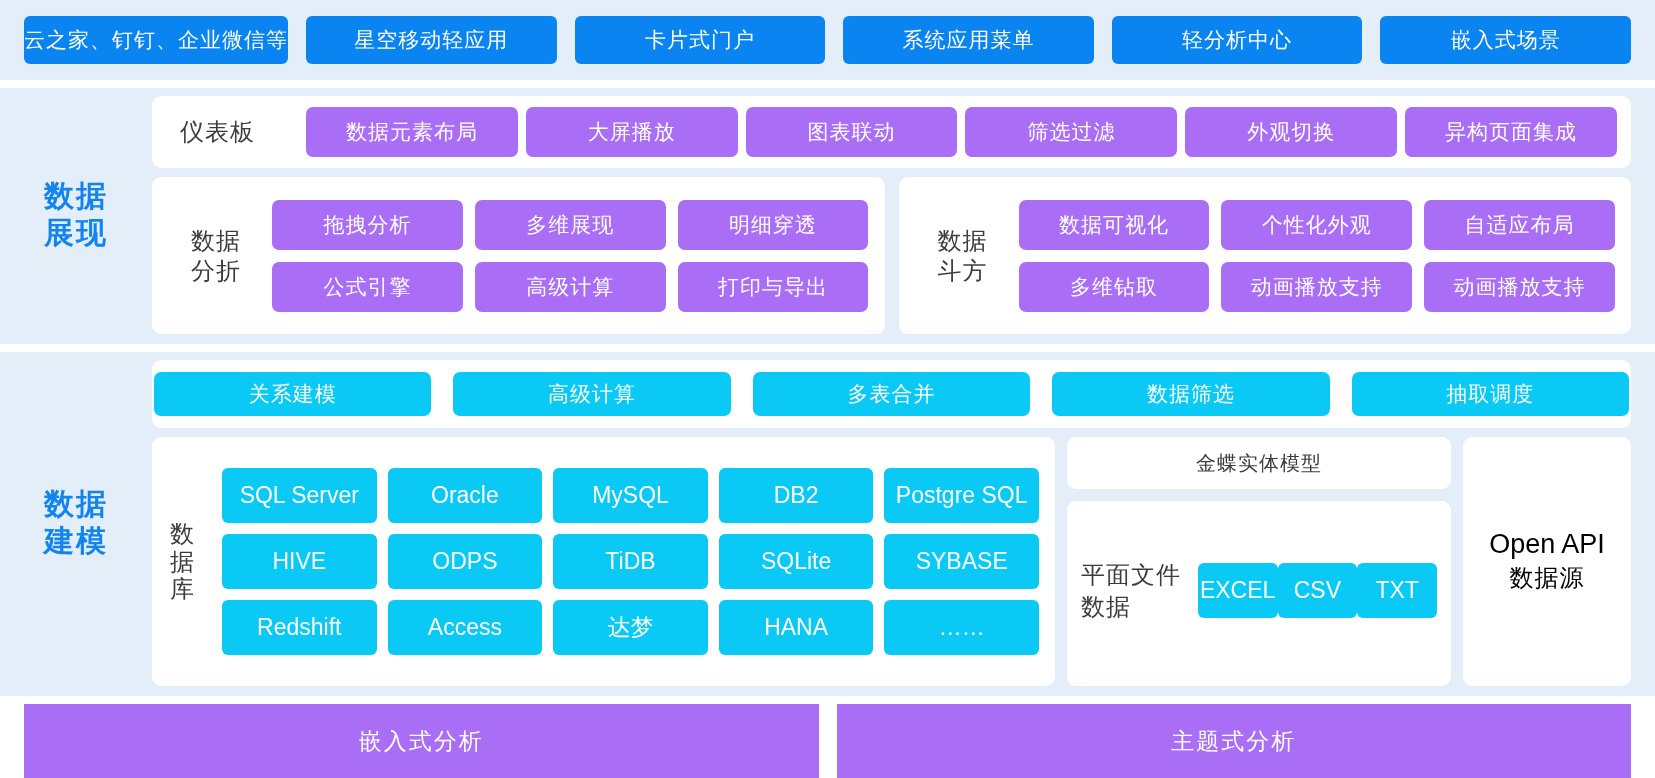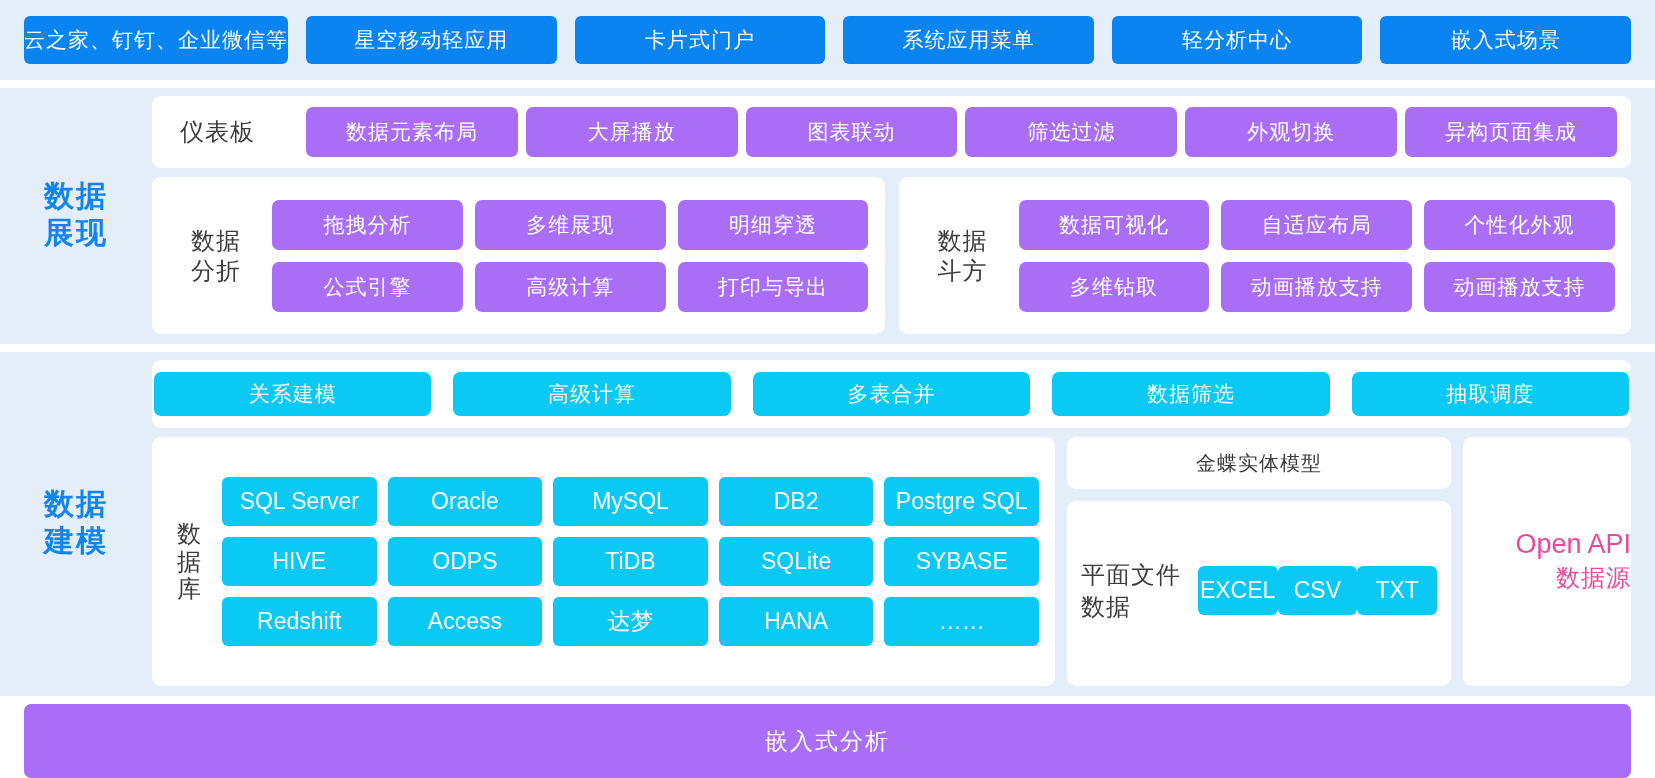--- a/index.html
+++ b/index.html
@@ -134,35 +134,35 @@
   .db-card{
     flex:1 1 0;
     display:flex;align-items:center;
     padding:14px 16px 14px 18px;
     gap:14px;
   }
   .db-title{
     color:#3c3c3c;
     font-size:24px;
     width:38px;flex:0 0 38px;
-    text-align:center;
+    text-align:left;
     line-height:1.14;
     word-break:break-all;
   }
   .db-grid{
     flex:1 1 auto;
     display:grid;
     grid-template-columns:repeat(5,1fr);
     gap:11px;
   }
   .db-chip{
     background:#0ac9f5;
     color:#ffffff;
     border-radius:6px;
-    height:49px;
+    height:55px;
     display:flex;align-items:center;justify-content:center;
     font-size:23px;
     white-space:nowrap;
   }
 
   .mid-col{
     width:384px;flex:0 0 384px;
     display:flex;flex-direction:column;gap:12px;
   }
   .entity-card{
@@ -175,23 +175,23 @@
     display:flex;flex-direction:row;align-items:center;justify-content:center;
     gap:16px;
     padding:10px 14px 16px;
   }
   .flat-title{color:#3c3c3c;font-size:24px;letter-spacing:1px;}
   .flat-chips{display:flex;width:100%;justify-content:center;}
   .flat-chips .db-chip{flex:1 1 0;max-width:112px;font-size:23px;}
 
   .api-card{
     width:168px;flex:0 0 168px;
-    display:flex;flex-direction:column;align-items:flex-end;justify-content:center;
+    display:flex;flex-direction:column;align-items:center;justify-content:center;
     gap:2px;
-    color:#ec4899;
+    color:#000000;
     text-align:center;
   }
   .api-l1{font-size:27px;}
   .api-l2{font-size:24px;letter-spacing:1px;}
 
   
   .band-bottom{
     height:74px;
     display:flex;gap:18px;
     padding:0 24px;
@@ -199,21 +199,21 @@
     align-items:stretch;
     background:#ffffff;
   }
   .bottom-bar{
     flex:1 1 0;
     background:#a96ef5;
     color:#ffffff;
     display:flex;align-items:center;justify-content:center;
     font-size:23px;
     letter-spacing:2px;
-    border-radius:7px;
+    border-radius:0;
   }
 </style>
 </head>
 <body>
 
 <div class="page">
 
   <div class="band-top">
     <div class="app-chip">云之家、钉钉、企业微信等</div>
     <div class="app-chip">星空移动轻应用</div>
@@ -261,22 +261,22 @@
           </div>
         </div>
 
         <div class="card pres-group">
           <div class="group-title">
             <div>数据</div>
             <div>斗方</div>
           </div>
           <div class="grid3">
             <div class="chip-purple">数据可视化</div>
+            <div class="chip-purple">个性化外观</div>
             <div class="chip-purple">自适应布局</div>
-            <div class="chip-purple">个性化外观</div>
             <div class="chip-purple">多维钻取</div>
             <div class="chip-purple">动画播放支持</div>
             <div class="chip-purple">动画播放支持</div>
           </div>
         </div>
 
       </div>
     </div>
   </div>
 
@@ -340,15 +340,16 @@
         </div>
 
       </div>
     </div>
   </div>
 
   <div class="gap"></div>
 
   <div class="band-bottom">
     <div class="bottom-bar">嵌入式分析</div>
+    <div class="bottom-bar">主题式分析</div>
   </div>
 
 </div>
 
 </body></html>

